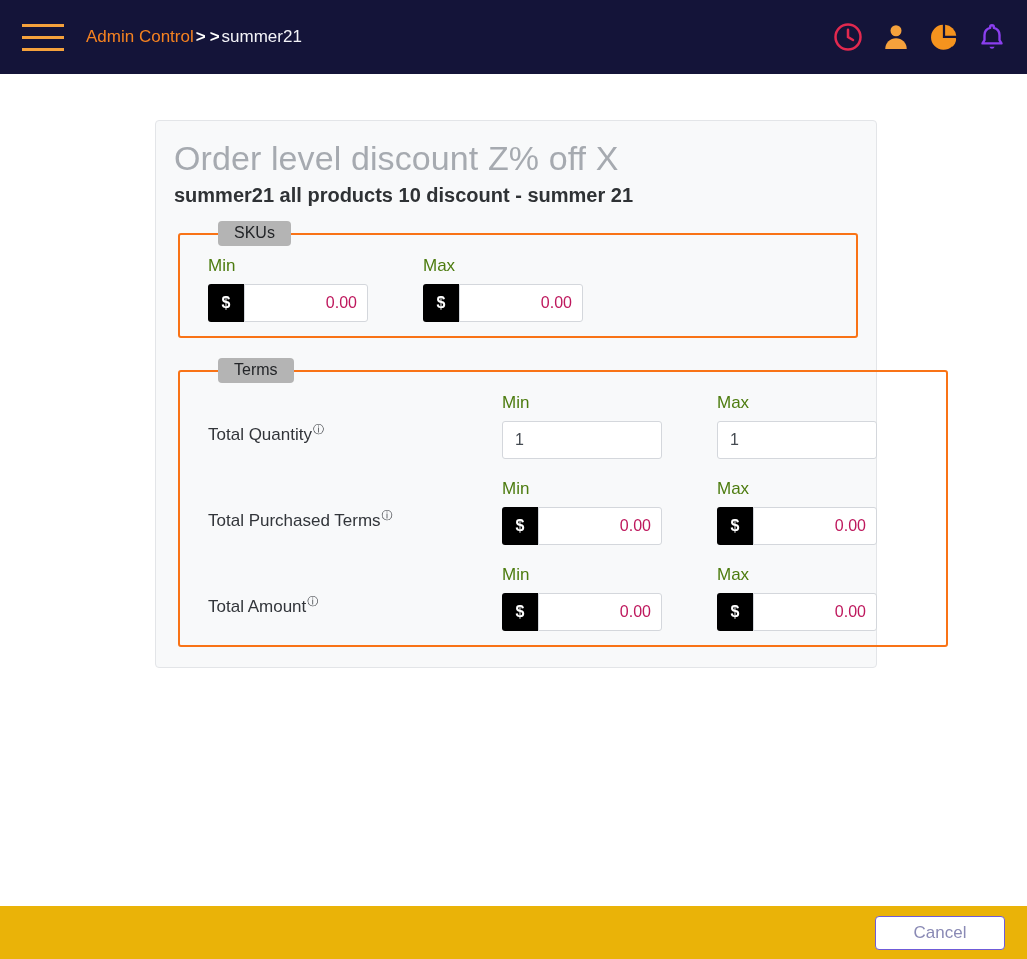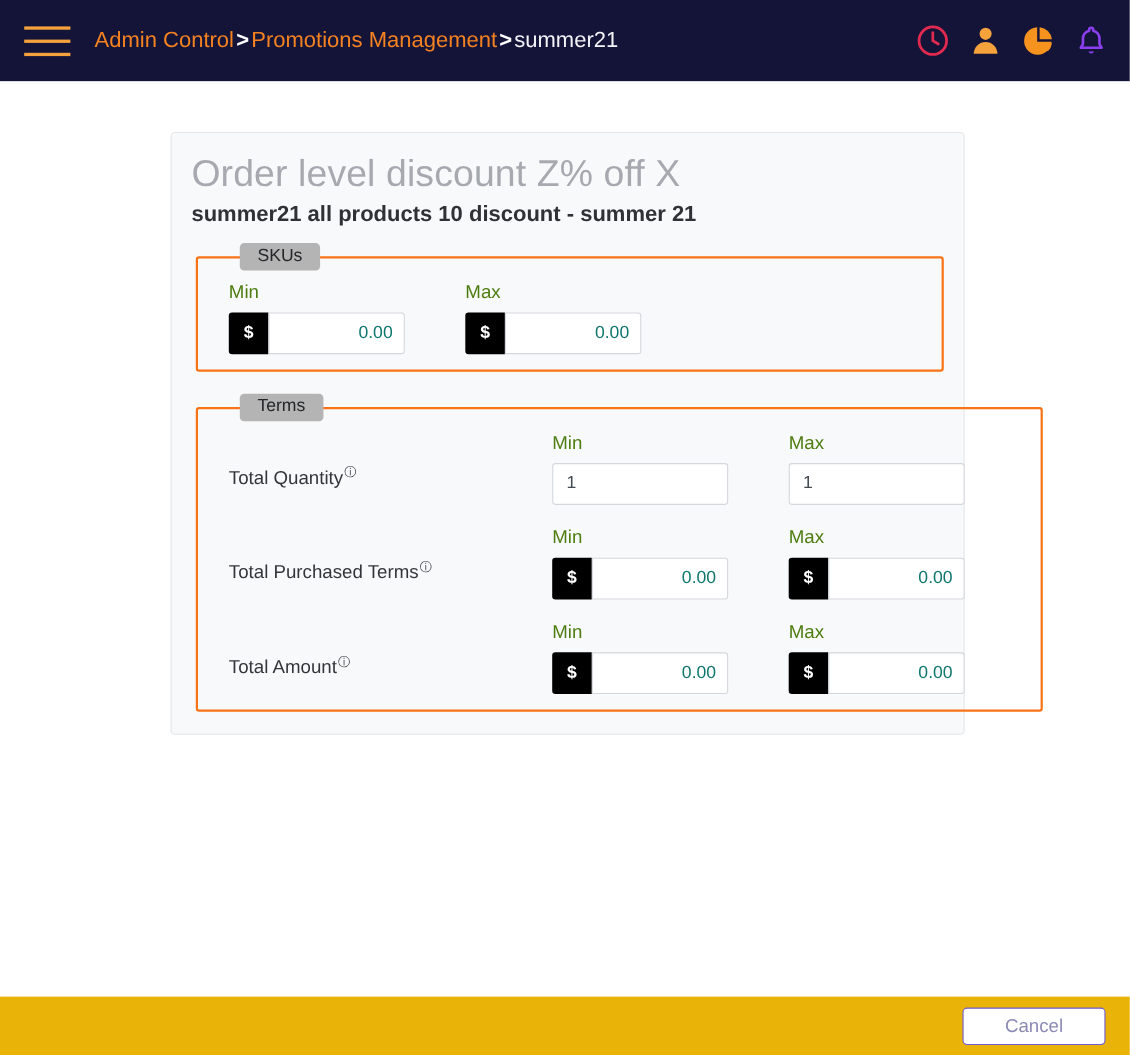--- a/index.html
+++ b/index.html
@@ -22,21 +22,21 @@
     width: 42px; margin-left: 22px; margin-right: 22px;
     display: flex; flex-direction: column; justify-content: center;
     gap: 9px; cursor: pointer;
   }
   #hamburger span {
     display: block; height: 3px; width: 42px;
     background: #f5a13c; border-radius: 0;
   }
   #breadcrumb {
     display: flex; align-items: flex-start;
-    font-size: 20px; white-space: nowrap;
+    font-size: 17px; white-space: nowrap;
   }
   .crumb-link { color: #f58220; cursor: pointer; }
   .crumb-sep  { color: #ffffff; font-weight: 700; padding: 0 2px; }
   .crumb-current { color: #f3f3f8; }
 
   #nav-icons {
     position: absolute; right: 20px; top: 0; height: 74px;
     display: flex; align-items: center; gap: 18px;
   }
   .nav-icon { width: 30px; height: 30px; cursor: pointer; display:block; }
@@ -119,21 +119,21 @@
     width: 36px; background: #000000; color: #ffffff;
     display: flex; align-items: center; justify-content: center;
     font-size: 16px; font-weight: 700;
     border-radius: 3px 0 0 3px;
     flex: 0 0 36px;
   }
   .txt {
     flex: 1 1 auto; min-width: 0;
     border: 1px solid #d4d7dc; background: #ffffff;
     font-family: "Liberation Sans", sans-serif;
-    font-size: 16px; color: #0f766e;
+    font-size: 16px; color: #be185d;
     padding: 0 10px;
     border-radius: 0 3px 3px 0;
     outline: none;
   }
   .txt.money { text-align: right; }
   .txt.solo {
     border-radius: 3px;
     text-align: left;
     color: #444a51;
     padding-left: 12px;
@@ -164,21 +164,20 @@
 
   <div id="hamburger">
     <span></span>
     <span></span>
     <span></span>
   </div>
 
   <div id="breadcrumb">
     <span class="crumb-link" id="bc0">Admin Control</span>
     <span class="crumb-sep" id="sep0">&gt;</span>
-    <span class="crumb-link" id="bc1">Promotions Management</span>
     <span class="crumb-sep" id="sep1">&gt;</span>
     <span class="crumb-current" id="bc2">summer21</span>
   </div>
 
   <div id="nav-icons">
     <span>
       <svg class="nav-icon" viewBox="0 0 24 24" aria-hidden="true">
         <circle cx="12" cy="12" r="10" fill="none" stroke="#e2294f" stroke-width="2"></circle>
         <path d="M12 6.2 V12 L16 14.4" fill="none" stroke="#e2294f" stroke-width="2" stroke-linecap="round"></path>
       </svg>

